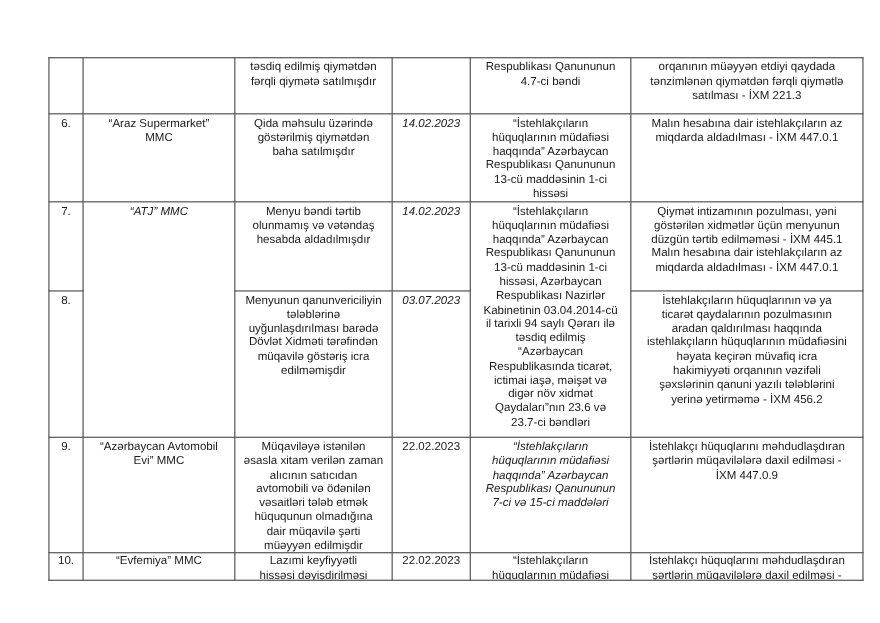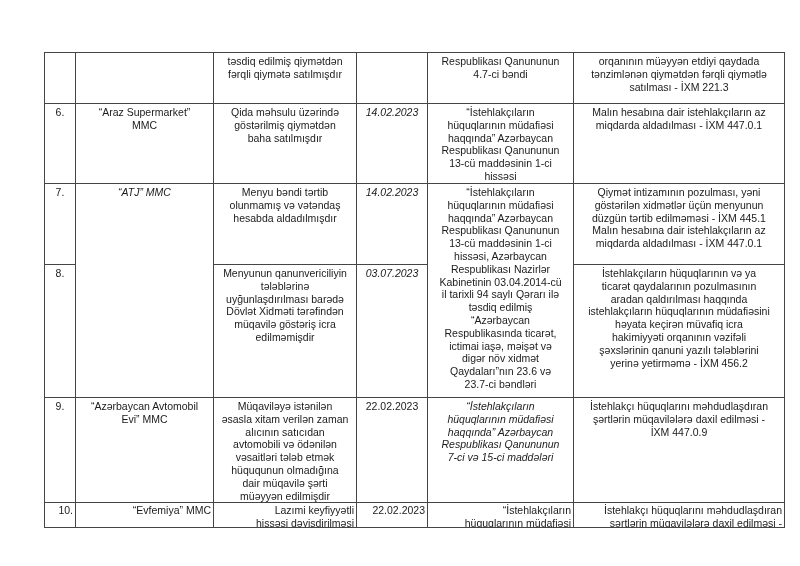--- a/index.html
+++ b/index.html
@@ -34,21 +34,21 @@
     white-space: pre-line;
     overflow: hidden;
   }
   td.mid { vertical-align: middle; padding: 0 2px; font-style: italic; }
   tr.ra  { height: 51px; }
   tr.r6  { height: 80px; }
   tr.r7  { height: 81px; }
   tr.r8  { height: 133px; }
   tr.r9  { height: 105px; }
   tr.r10 { height: 25px; }
-  tr.r10 td { padding-top: 1px; text-align: right; }
+  tr.r10 td { padding-top: 1px; }
   tr.r10 .clip {
     height: 23px;
     overflow: hidden;
     white-space: pre-line;
   }
 </style>
 </head>
 <body>
 
 <div class="page">

